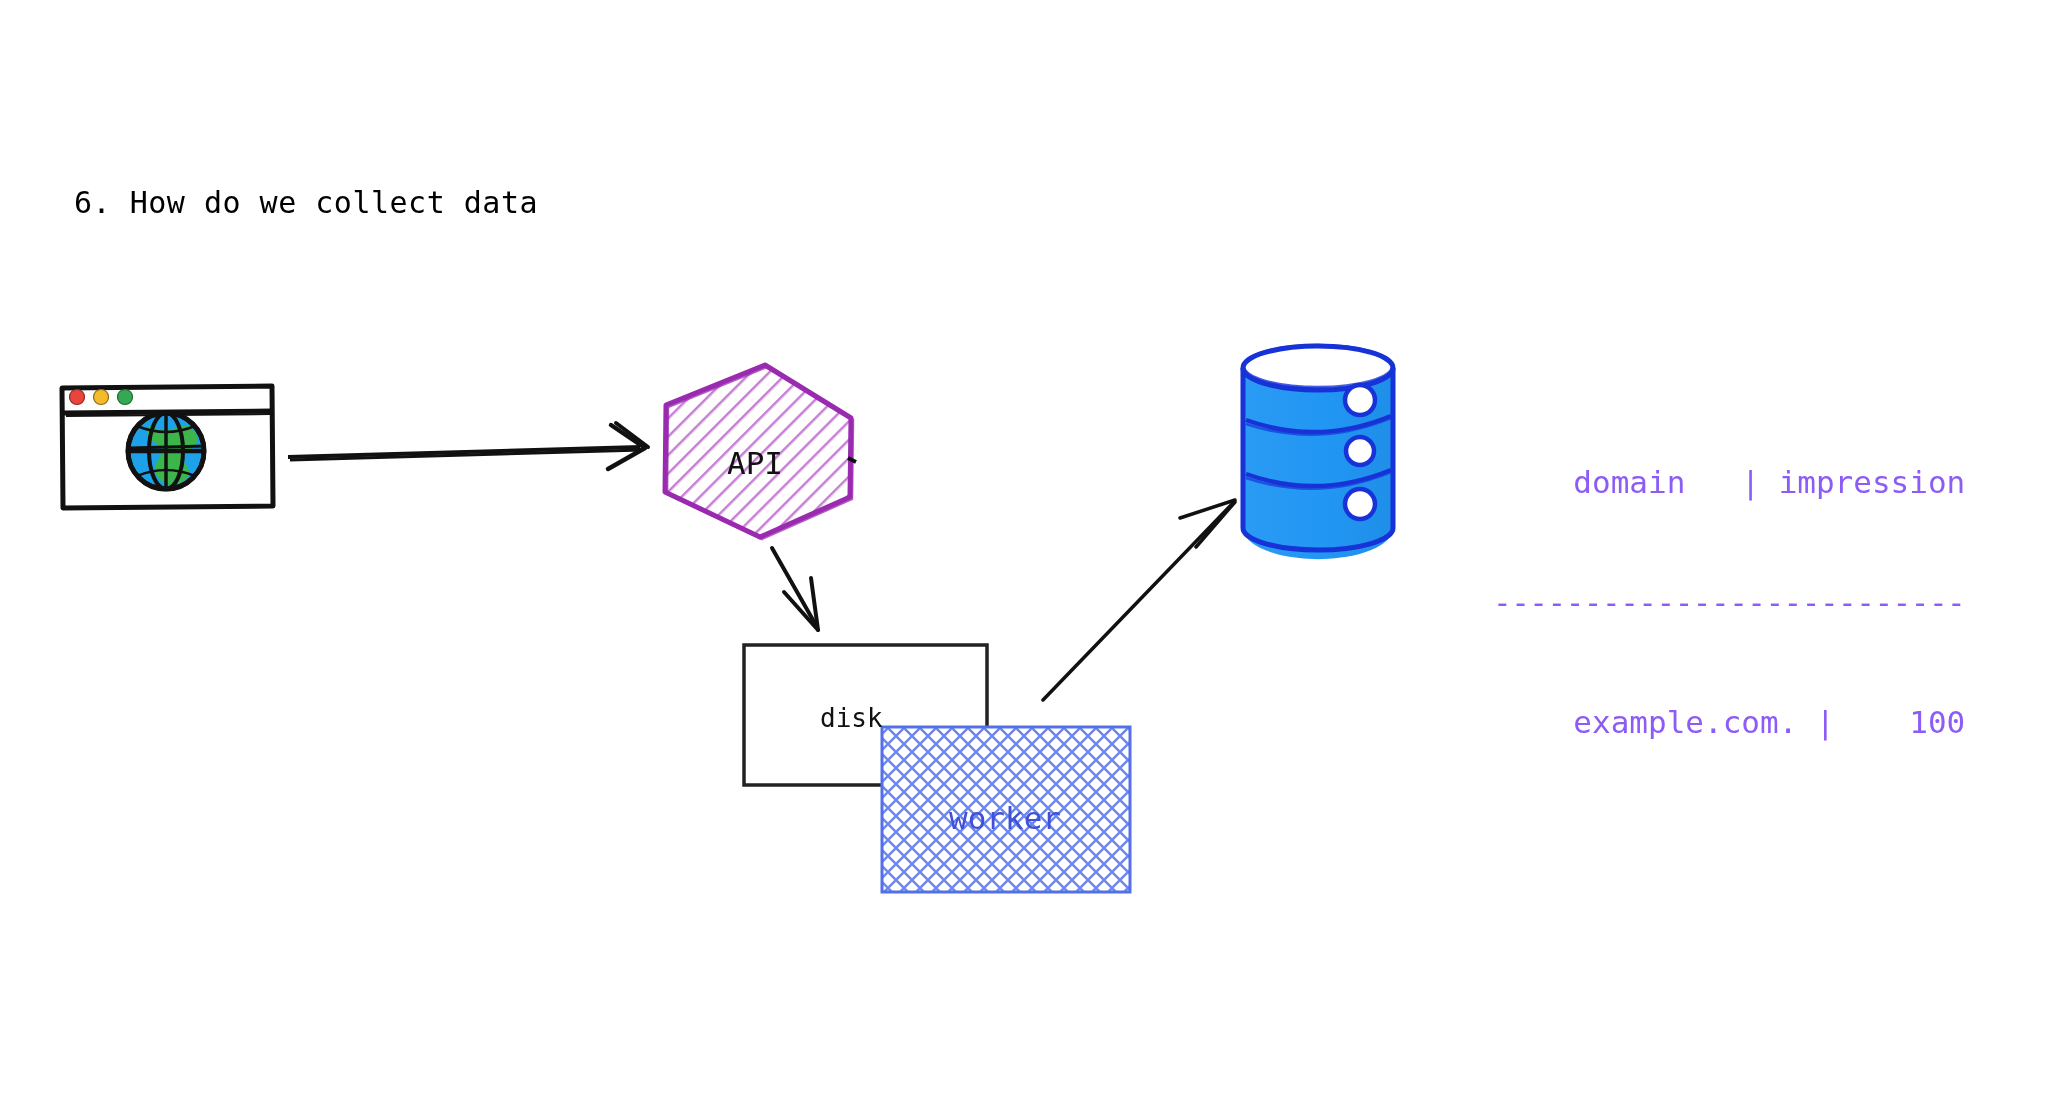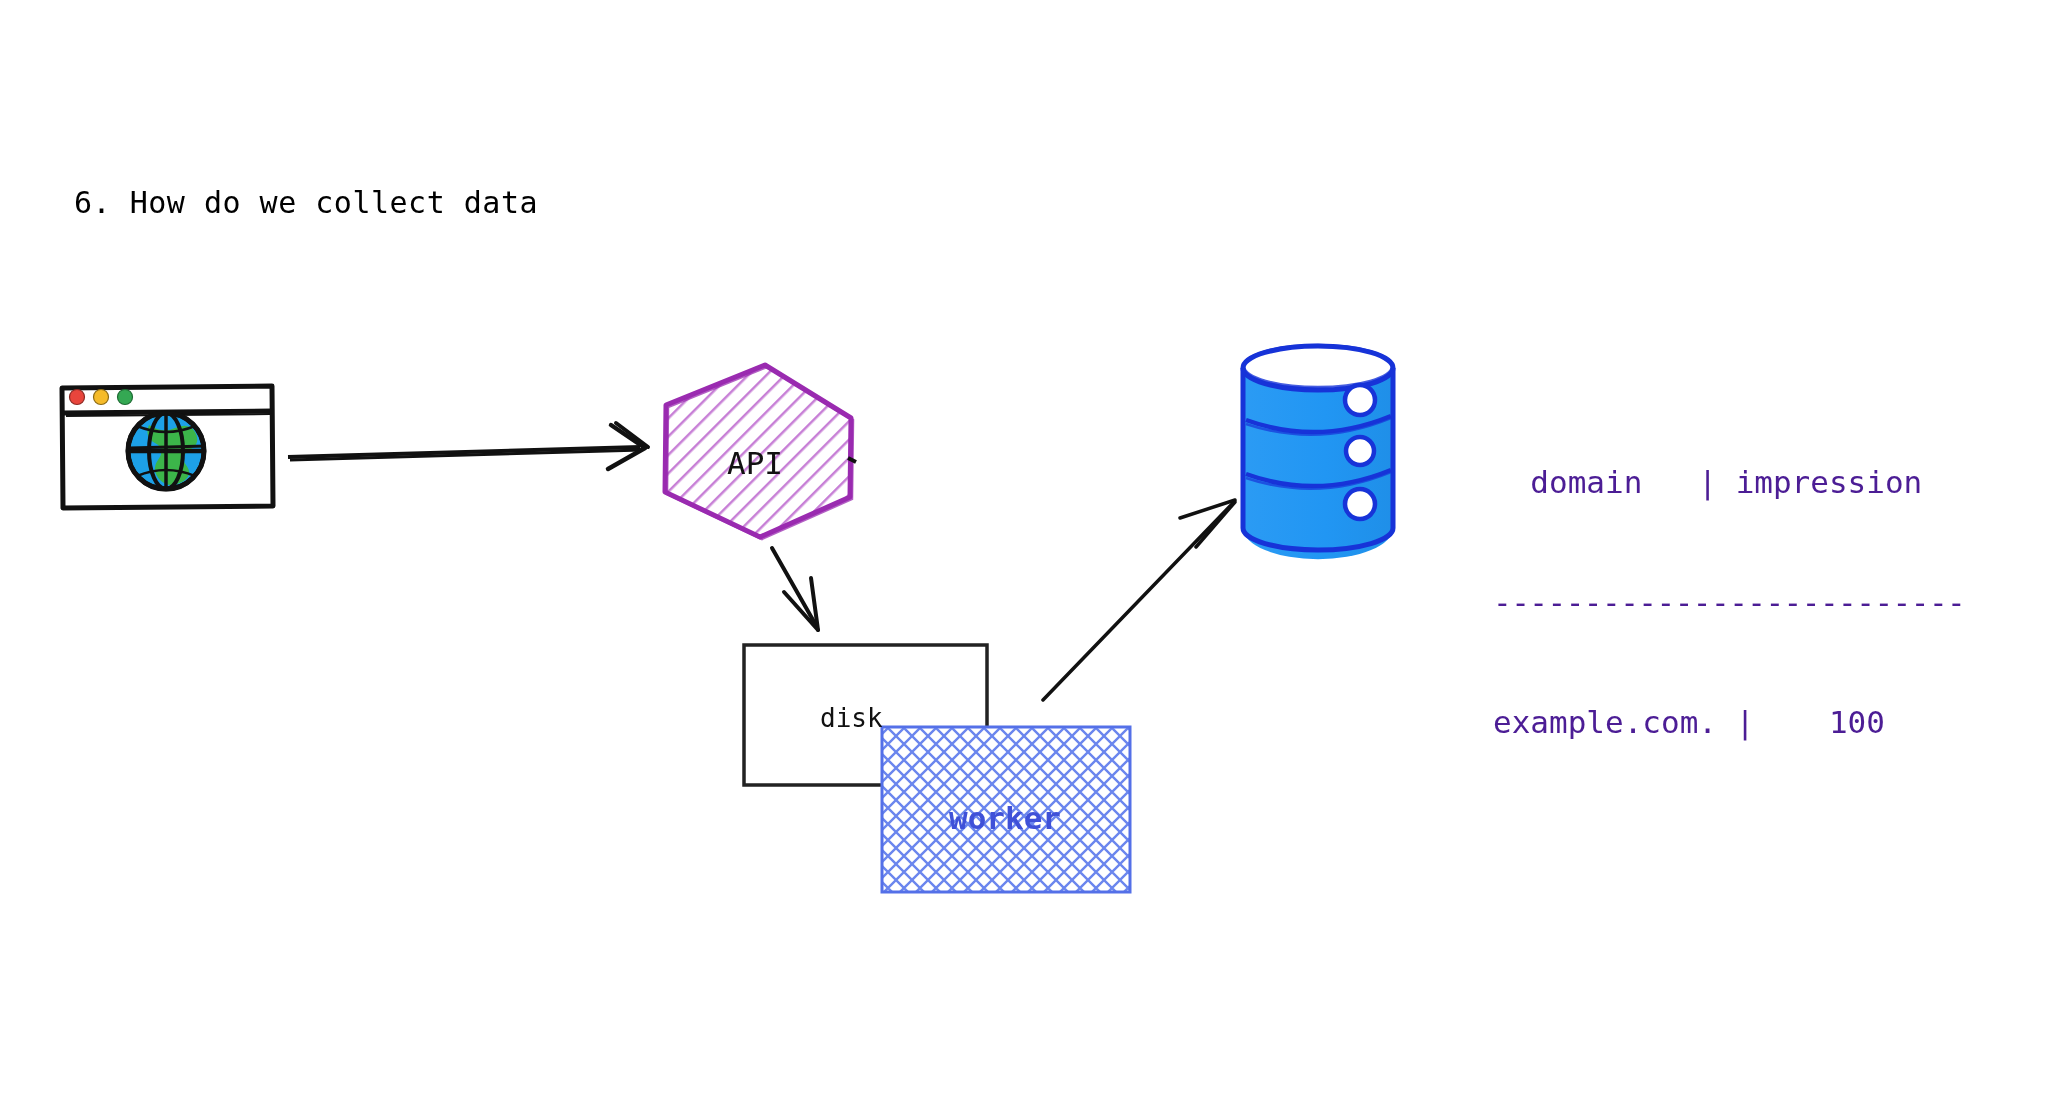--- a/index.html
+++ b/index.html
@@ -51,31 +51,32 @@
     top: 703px;
     font-size: 26px;
     color: #111111;
     font-weight: normal;
   }
   #worker-label {
     left: 949px;
     top: 800px;
     font-size: 31px;
     color: #3f51d8;
-    font-weight: bold;
+    font-weight: normal;
   }
   #data-table {
     position: absolute;
     left: 1493px;
     top: 382px;
     font-family: "DejaVu Sans Mono", "Liberation Mono", monospace;
     font-size: 31px;
     line-height: 40px;
-    color: #4c1d95;
+    color: #8b5cf6;
     white-space: pre;
+    text-align: right;
   }
   #data-table .tbl-line { display: block; white-space: pre; }
   #data-table .tbl-sep { display: block; white-space: pre; letter-spacing: -0.5px; }
 </style>
 </head>
 <body>
 
 <svg id="canvas" viewBox="0 0 2060 1098" xmlns="http://www.w3.org/2000/svg">
   <defs>
     <pattern id="hatch-purple" width="13" height="13" patternTransform="rotate(45)" patternUnits="userSpaceOnUse">

